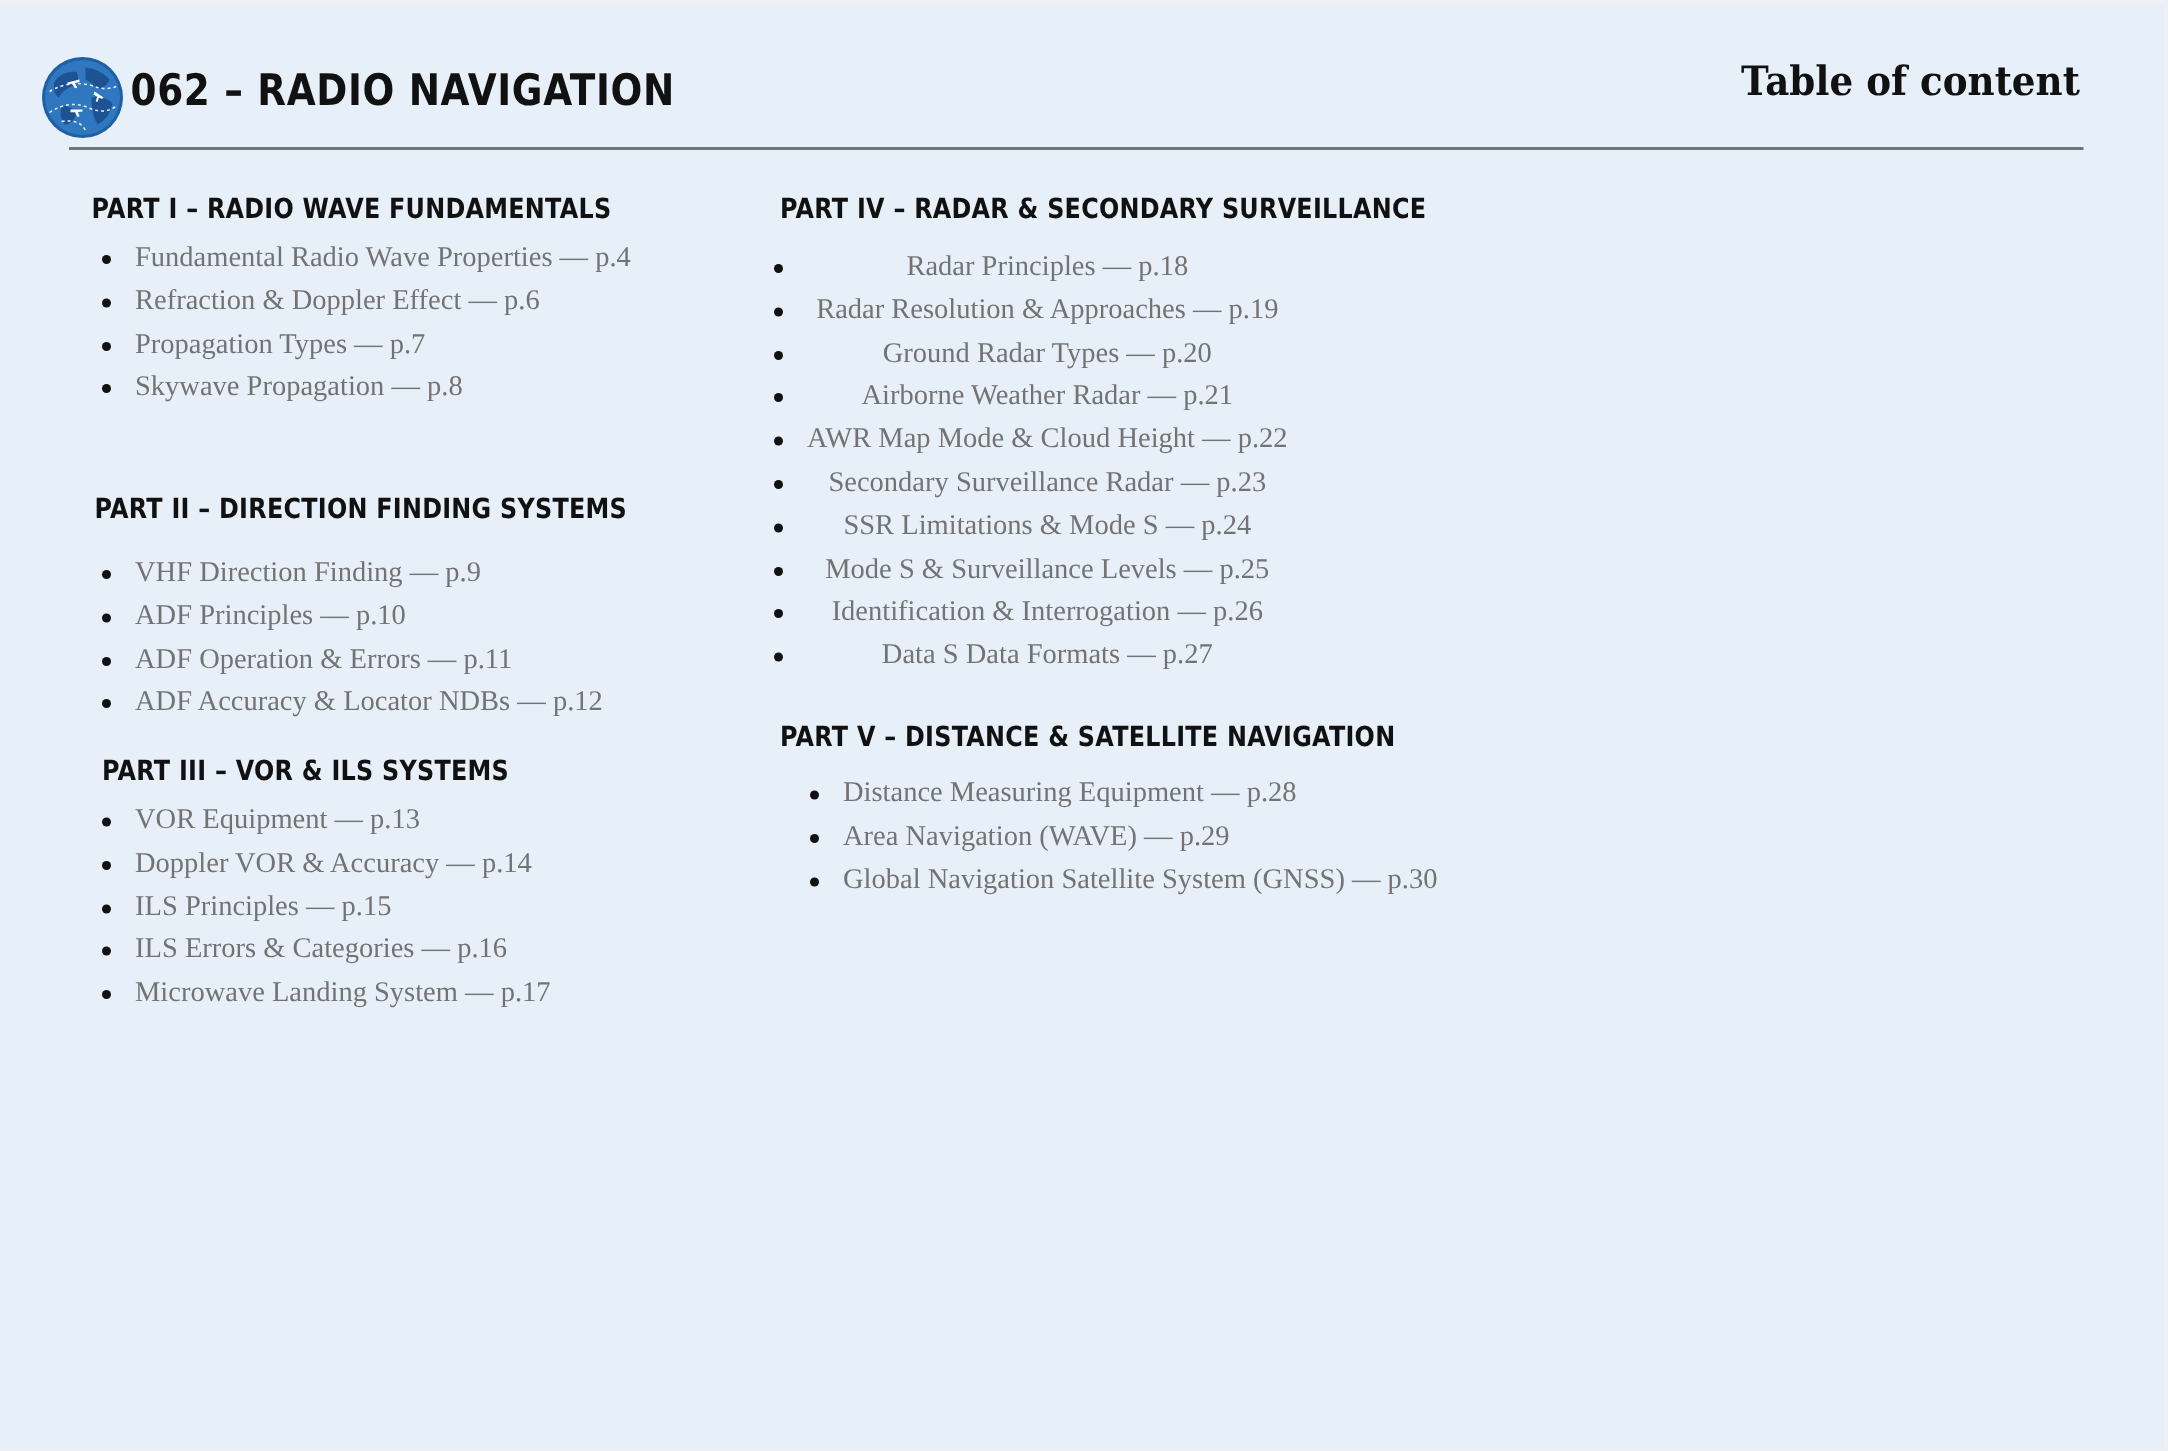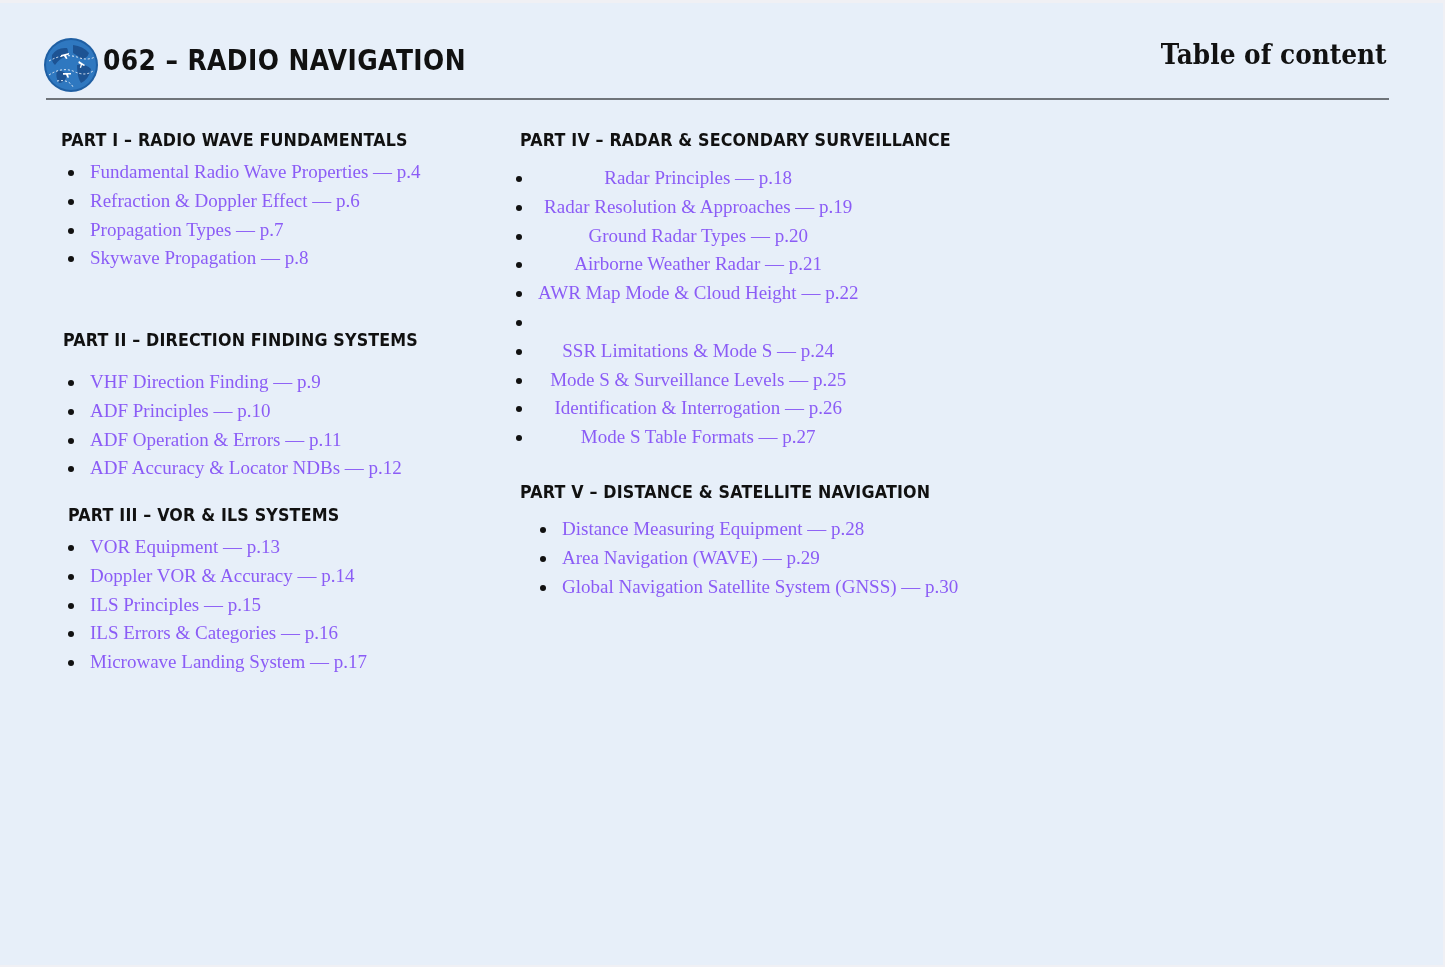--- a/index.html
+++ b/index.html
@@ -16,21 +16,21 @@
     .page {
       position: absolute;
       left: 0;
       top: 3px;
       width: 1443px;
       height: 962px;
       background: #e7eff9;
     }
     .header {
       position: absolute;
-      left: 43px;
+      left: 27px;
       top: 32px;
       right: 56px;
       height: 64px;
     }
     .logo {
       position: absolute;
       left: 0;
       top: 2px;
       width: 56px;
       height: 56px;
@@ -85,21 +85,21 @@
       list-style: none;
       margin: 0;
       padding: 0;
     }
     ul.items li {
       position: relative;
       height: 28.8px;
       line-height: 28.8px;
       font-family: "Liberation Serif", serif;
       font-size: 19px;
-      color: #8b5cf6;
+      color: #737373;
       white-space: nowrap;
       padding-left: 28px;
     }
     ul.items li .bullet {
       position: absolute;
       left: 6px;
       top: 12px;
       width: 6px;
       height: 6px;
       border-radius: 50%;
@@ -159,25 +159,25 @@
     <li><span class="bullet"></span><span>Microwave Landing System — p.17</span></li>
   </ul>
 
   <h2 class="part-title" style="left:520px; top:126px;">PART IV – RADAR &amp; SECONDARY SURVEILLANCE</h2>
   <ul class="items" style="left:510px; top:161px;text-align:center;">
     <li><span class="bullet"></span><span>Radar Principles — p.18</span></li>
     <li><span class="bullet"></span><span>Radar Resolution &amp; Approaches — p.19</span></li>
     <li><span class="bullet"></span><span>Ground Radar Types — p.20</span></li>
     <li><span class="bullet"></span><span>Airborne Weather Radar — p.21</span></li>
     <li><span class="bullet"></span><span>AWR Map Mode &amp; Cloud Height — p.22</span></li>
-    <li><span class="bullet"></span></li>
+    <li><span class="bullet"></span><span>Secondary Surveillance Radar — p.23</span></li>
     <li><span class="bullet"></span><span>SSR Limitations &amp; Mode S — p.24</span></li>
     <li><span class="bullet"></span><span>Mode S &amp; Surveillance Levels — p.25</span></li>
     <li><span class="bullet"></span><span>Identification &amp; Interrogation — p.26</span></li>
-    <li><span class="bullet"></span><span>Mode S Table Formats — p.27</span></li>
+    <li><span class="bullet"></span><span>Data S Data Formats — p.27</span></li>
   </ul>
 
   <h2 class="part-title" style="left:520px; top:478px;">PART V – DISTANCE &amp; SATELLITE NAVIGATION</h2>
   <ul class="items" style="left:534px; top:512px;">
     <li><span class="bullet"></span><span>Distance Measuring Equipment — p.28</span></li>
     <li><span class="bullet"></span><span>Area Navigation (WAVE) — p.29</span></li>
     <li><span class="bullet"></span><span>Global Navigation Satellite System (GNSS) — p.30</span></li>
   </ul>
 
 </div>

